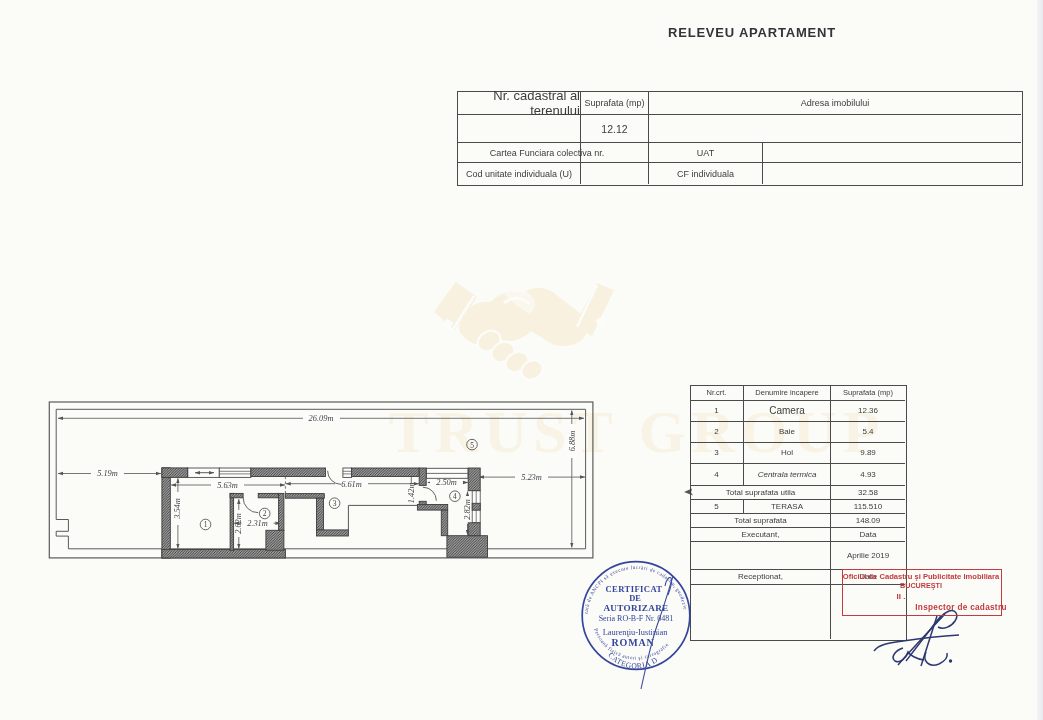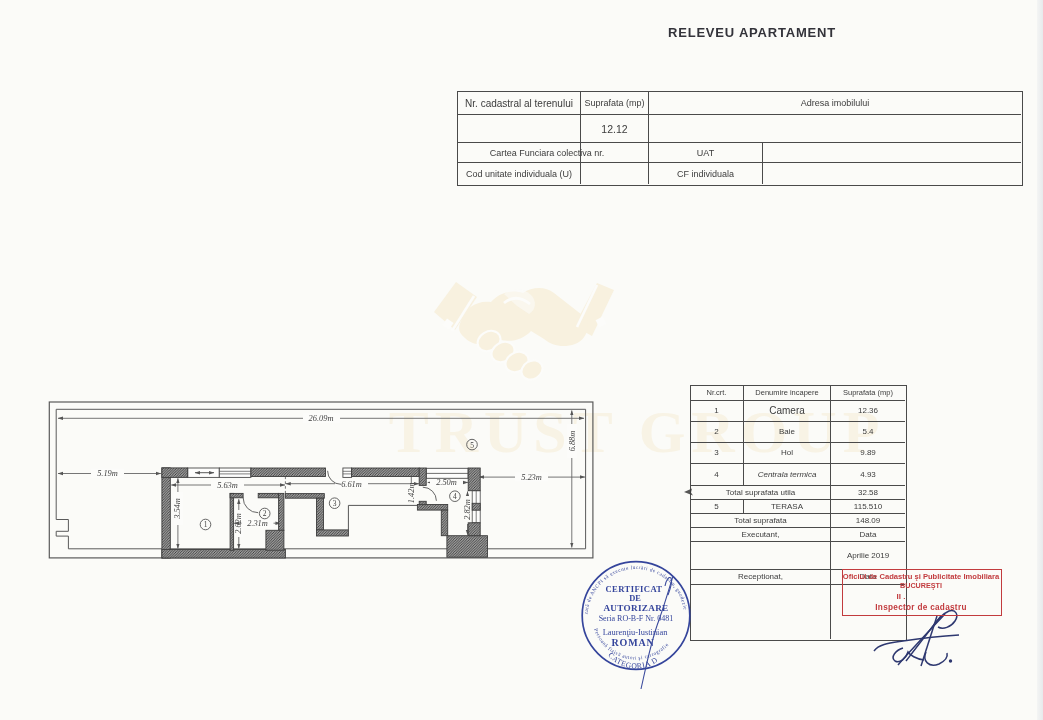--- a/index.html
+++ b/index.html
@@ -45,21 +45,21 @@
 
 
 <div class="abs" style="left:457px;top:91px;width:564px;height:93px;border:1px solid #4a4a4a;"></div>
 <div class="hl" style="left:457px;top:114px;width:564px;"></div>
 <div class="hl" style="left:457px;top:142px;width:564px;"></div>
 <div class="hl" style="left:457px;top:162px;width:564px;"></div>
 <div class="vl" style="left:580px;top:91px;height:93px;"></div>
 <div class="vl" style="left:648px;top:91px;height:93px;"></div>
 <div class="vl" style="left:762px;top:142px;height:42px;"></div>
 
-<div class="cell" style="left:458px;top:92px;width:122px;height:22px;font-size:10px;">Nr. cadastral al terenului</div>
+<div class="cell" style="left:458px;top:92px;width:122px;height:22px;font-size:13px;text-align:right;">Nr. cadastral al terenului</div>
 
 <div class="cell" style="left:581px;top:92px;width:67px;height:22px;font-size:9px;">Suprafata (mp)</div>
 
 <div class="cell" style="left:649px;top:92px;width:372px;height:22px;font-size:9px;">Adresa imobilului</div>
 
 <div class="cell" style="left:581px;top:115px;width:67px;height:27px;font-size:10.5px;">12.12</div>
 
 <div class="cell" style="left:458px;top:143px;width:122px;height:19px;font-size:9px;margin-left:28px;">Cartea Funciara colectiva nr.</div>
 
 <div class="cell" style="left:649px;top:143px;width:113px;height:19px;font-size:9px;">UAT</div>
@@ -333,16 +333,16 @@
 </svg>
 
 <div class="abs" style="left:842px;top:569px;width:158px;height:45px;border:1.6px solid #c23b3e;"></div>
 
 <div class="cell" style="left:842px;top:571px;width:158px;height:10px;font-size:7.6px;font-weight:bold;color:#c23b3e;white-space:nowrap;">Oficiul de Cadastru şi Publicitate Imobiliara</div>
 
 <div class="cell" style="left:842px;top:580px;width:158px;height:10px;font-size:7.2px;font-weight:bold;color:#c23b3e;">BUCUREŞTI</div>
 
 <div class="cell" style="left:822px;top:591px;width:158px;height:10px;font-size:8px;font-weight:bold;color:#c23b3e;">II .</div>
 
-<div class="cell" style="left:842px;top:602px;width:158px;height:11px;font-size:8.2px;font-weight:bold;color:#c23b3e;letter-spacing:0.3px;">Inspector de cadastru</div>
+<div class="cell" style="left:842px;top:602px;width:158px;height:11px;font-size:8.2px;font-weight:bold;color:#c23b3e;letter-spacing:0.3px;padding-left:40px;">Inspector de cadastru</div>
 
 <div class="abs" style="left:1037px;top:0;width:6px;height:720px;background:linear-gradient(to right,#f4f5f4,#e7eaec);"></div>
 </div>
 
 </body></html>

